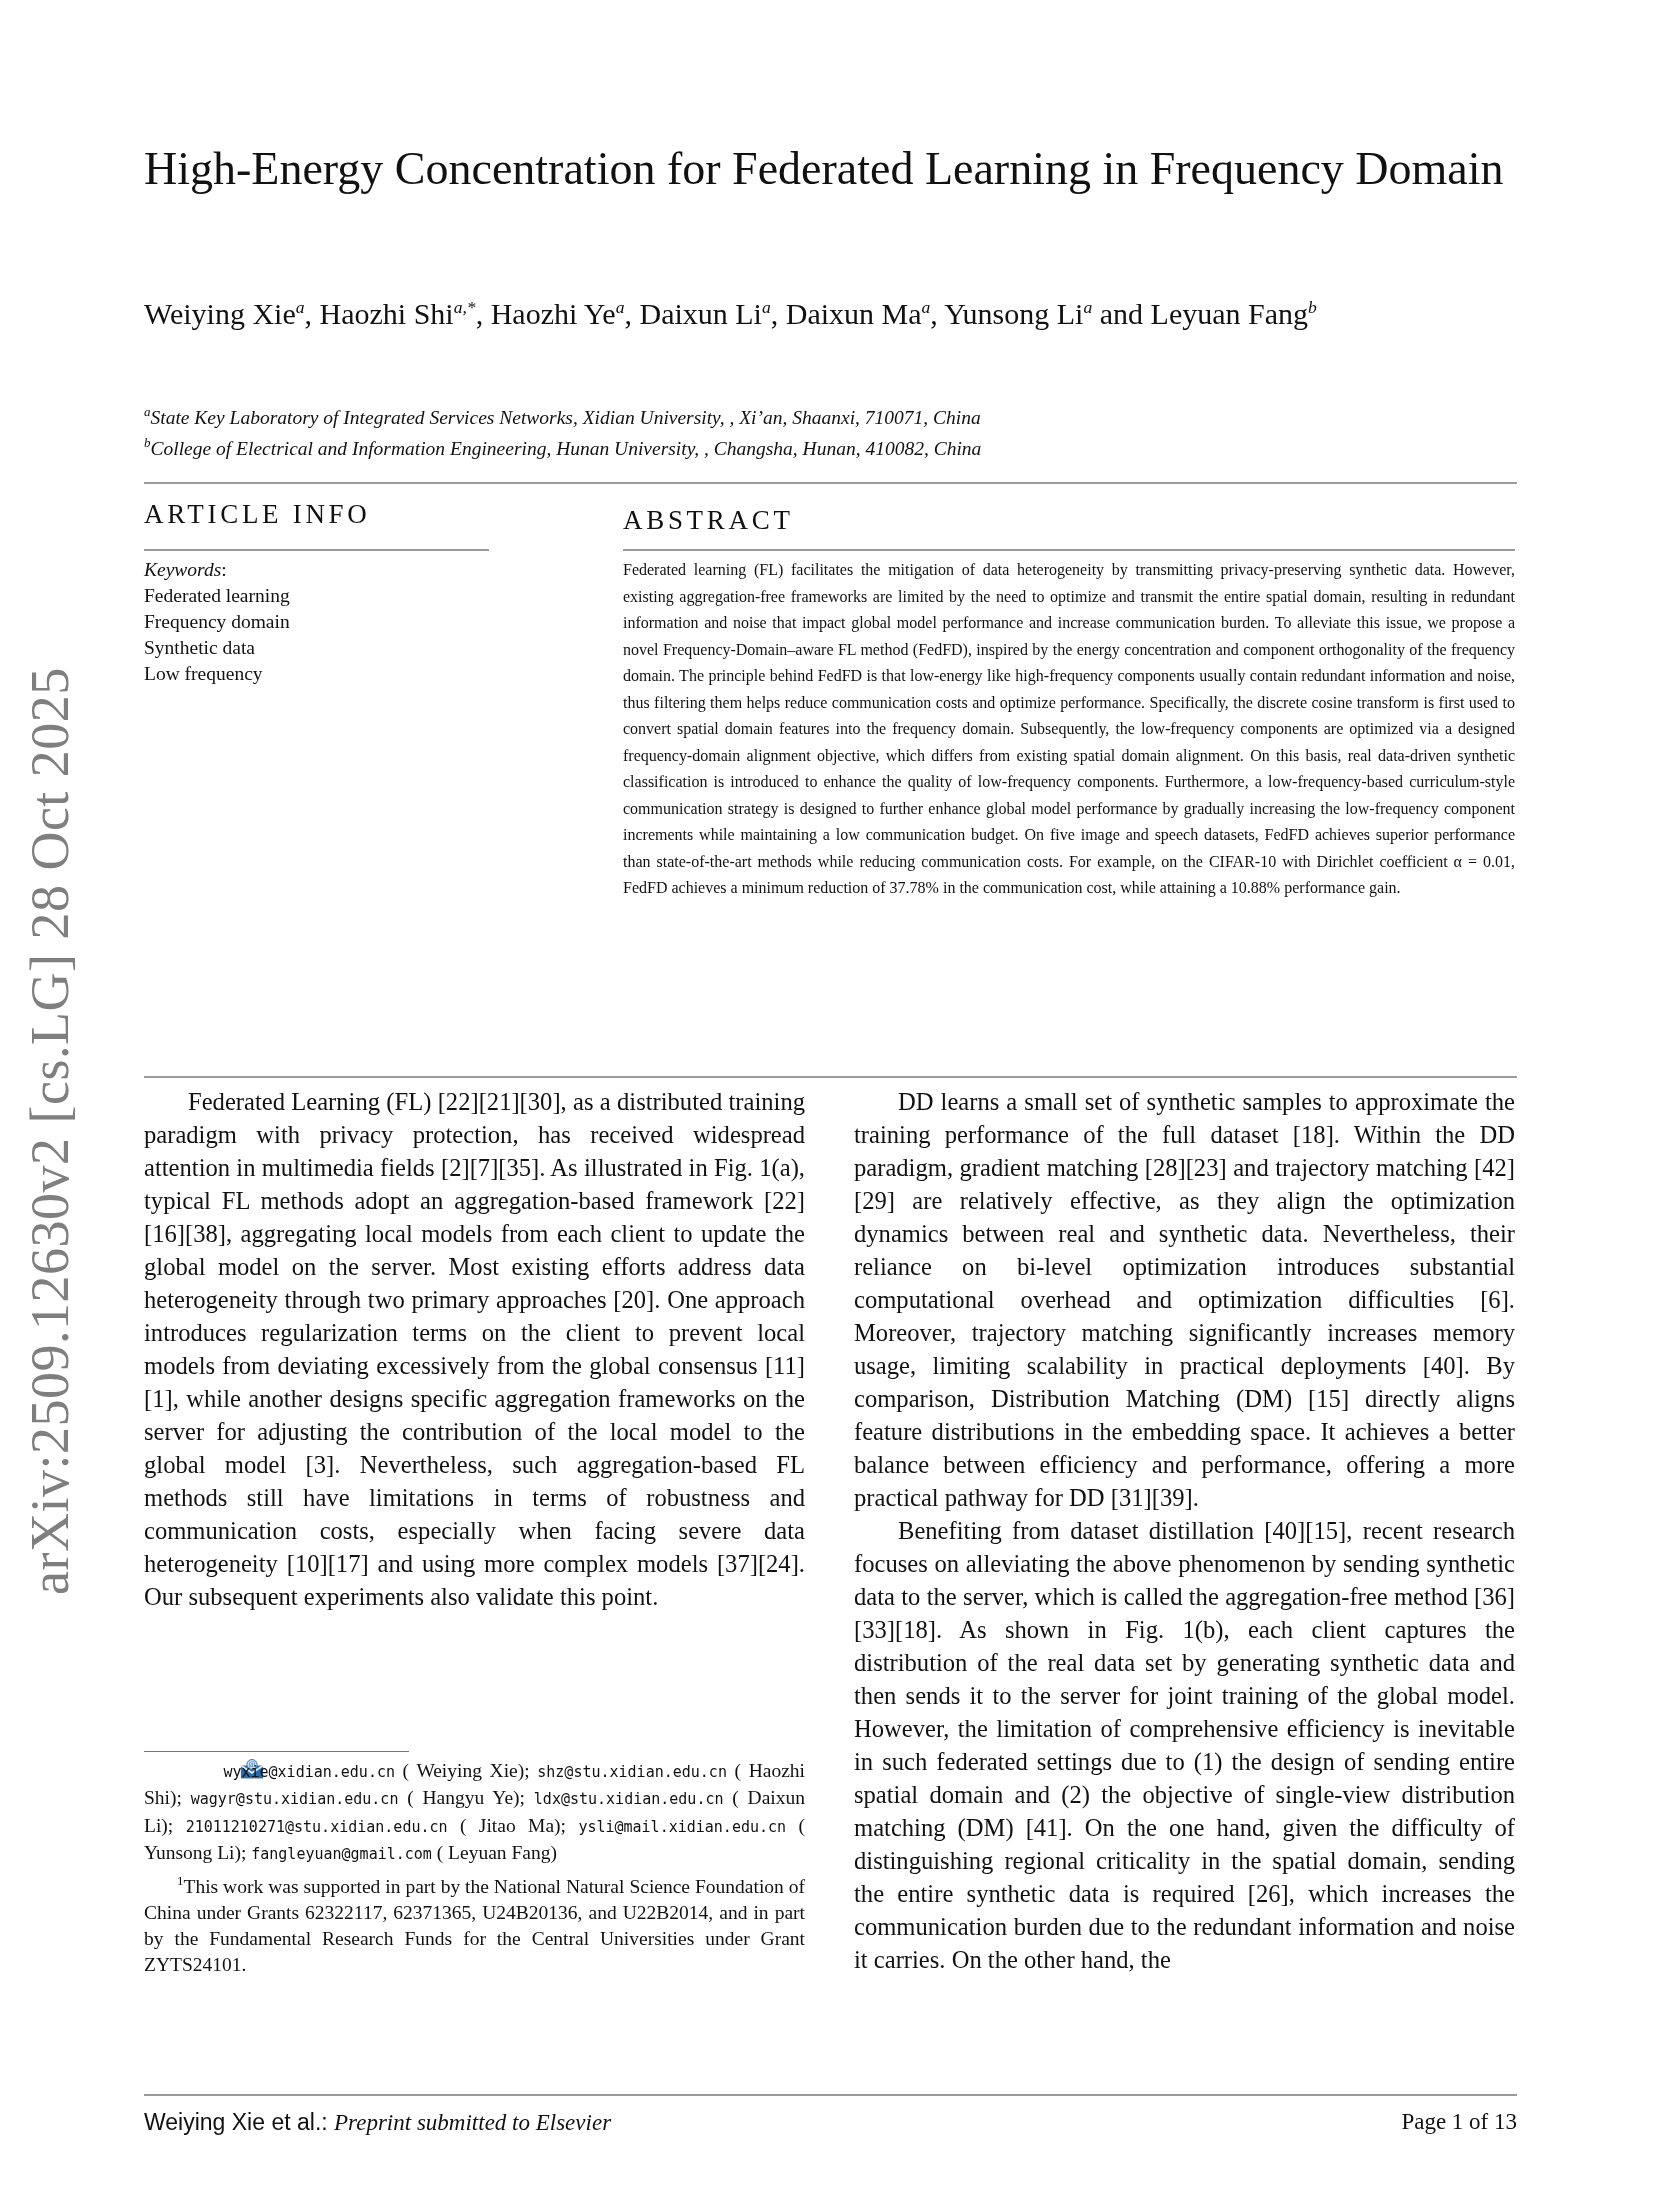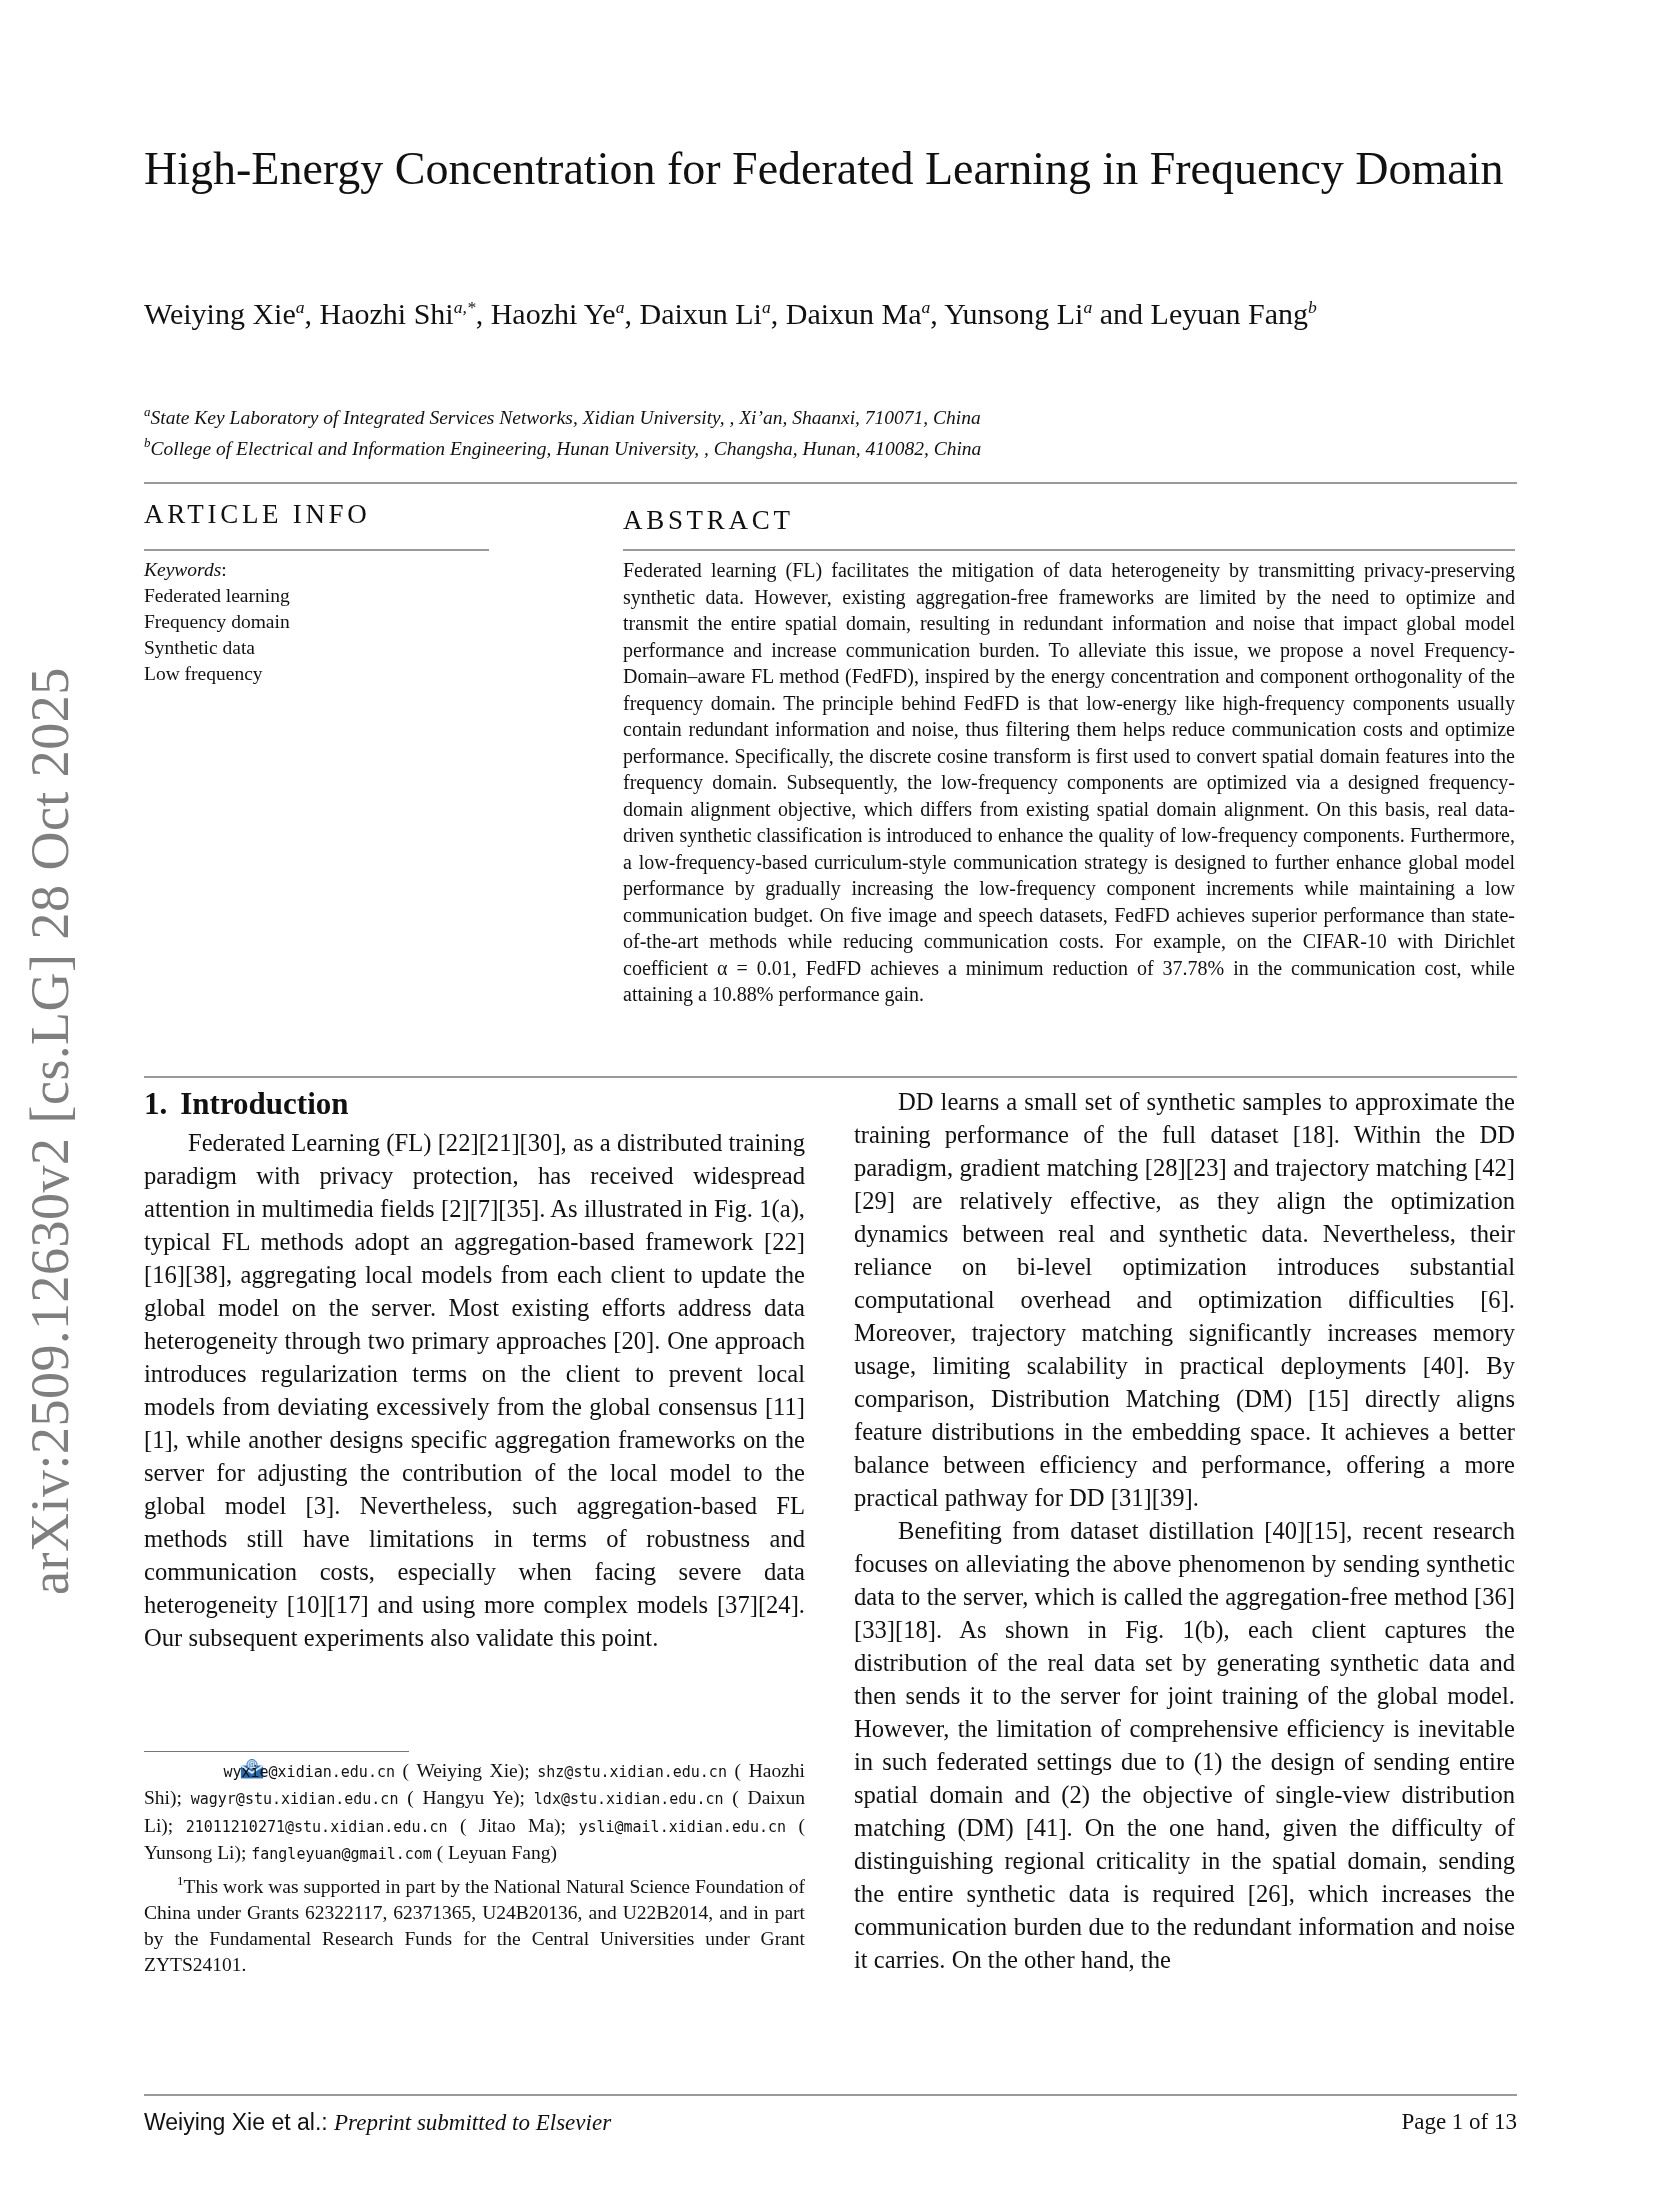--- a/index.html
+++ b/index.html
@@ -21,21 +21,21 @@
   .aff sup { font-size: 13px; }
   .rule { height: 1.9px; background: #9a9a9a; }
   .rule-thin { height: 1.4px; background: #777; }
   .section-cap {
     font-size: 27px; letter-spacing: 3.7px; line-height: 32px;
   }
   .kw { left: 144px; top: 557px; width: 334px; font-size: 19.5px; line-height: 26px; }
   .kw div { white-space: nowrap; }
   .abstract-text {
     left: 623px; top: 557px; width: 892px;
-    font-size: 20px; line-height: 26.5px; text-align: justify; hyphens: manual;
+    font-size: 16px; line-height: 26.5px; text-align: justify; hyphens: manual;
   }
   .arxiv {
     left: 18.6px; top: 1595px; transform-origin: 0 0; transform: rotate(-90deg);
     font-size: 54px; color: #7f7f7f; white-space: nowrap; letter-spacing: 0.5px;
     width: 1002px;
   }
   .col { font-size: 24.6px; line-height: 33px; text-align: justify; }
   .col p { margin: 0; text-indent: 44px; }
   .left-col { left: 144px; top: 1085px; width: 661px; }
   .right-col { left: 854px; top: 1085px; width: 661px; }
@@ -83,21 +83,20 @@
   <div>Low frequency</div>
 </div>
 
 <div class="abs section-cap" style="left:623px; top:504px;text-align:center;">ABSTRACT</div>
 <div class="abs rule" style="left:623px; top:549px; width:892px;"></div>
 <div class="abs abstract-text">Federated learning (FL) facilitates the mitigation of data heterogeneity by transmitting privacy-preserving synthetic data. However, existing aggregation-free frameworks are limited by the need to optimize and transmit the entire spatial domain, resulting in redundant information and noise that impact global model performance and increase communication burden. To alleviate this issue, we propose a novel Frequency-Domain–aware FL method (FedFD), inspired by the energy concentration and component orthogonality of the frequency domain. The principle behind FedFD is that low-energy like high-frequency components usually contain redundant information and noise, thus filtering them helps reduce communication costs and optimize performance. Specifically, the discrete cosine transform is first used to convert spatial domain features into the frequency domain. Subsequently, the low-frequency components are optimized via a designed frequency-domain alignment objective, which differs from existing spatial domain alignment. On this basis, real data-driven synthetic classification is introduced to enhance the quality of low-frequency components. Furthermore, a low-frequency-based curriculum-style communication strategy is designed to further enhance global model performance by gradually increasing the low-frequency component increments while maintaining a low communication budget. On five image and speech datasets, FedFD achieves superior performance than state-of-the-art methods while reducing communication costs. For example, on the CIFAR-10 with Dirichlet coefficient α = 0.01, FedFD achieves a minimum reduction of 37.78% in the communication cost, while attaining a 10.88% performance gain.</div>
 
 <div class="abs rule" style="left:144px; top:1076px; width:1373px;"></div>
 
 <div class="abs col left-col">
-  <div class="sec-heading"><span class="num">1.</span><span>Introduction</span></div>
   <p>Federated Learning (FL) [22][21][30], as a distributed training paradigm with privacy protection, has received widespread attention in multimedia fields [2][7][35]. As illustrated in Fig. 1(a), typical FL methods adopt an aggregation-based framework [22][16][38], aggregating local models from each client to update the global model on the server. Most existing efforts address data heterogeneity through two primary approaches [20]. One approach introduces regularization terms on the client to prevent local models from deviating excessively from the global consensus [11][1], while another designs specific aggregation frameworks on the server for adjusting the contribution of the local model to the global model [3]. Nevertheless, such aggregation-based FL methods still have limitations in terms of robustness and communication costs, especially when facing severe data heterogeneity [10][17] and using more complex models [37][24]. Our subsequent experiments also validate this point.</p>
 </div>
 
 <div class="abs rule-thin" style="left:144px; top:1751px; width:265px;"></div>
 
 <div class="abs fn">
   <p style="text-indent:48px;">
     <span class="mail-icon">
       <svg width="24" height="20.4" viewBox="0 0 26 22" style="font-size:21px">
           <rect x="1" y="7" width="24" height="14" fill="#2b6cb0"></rect>

